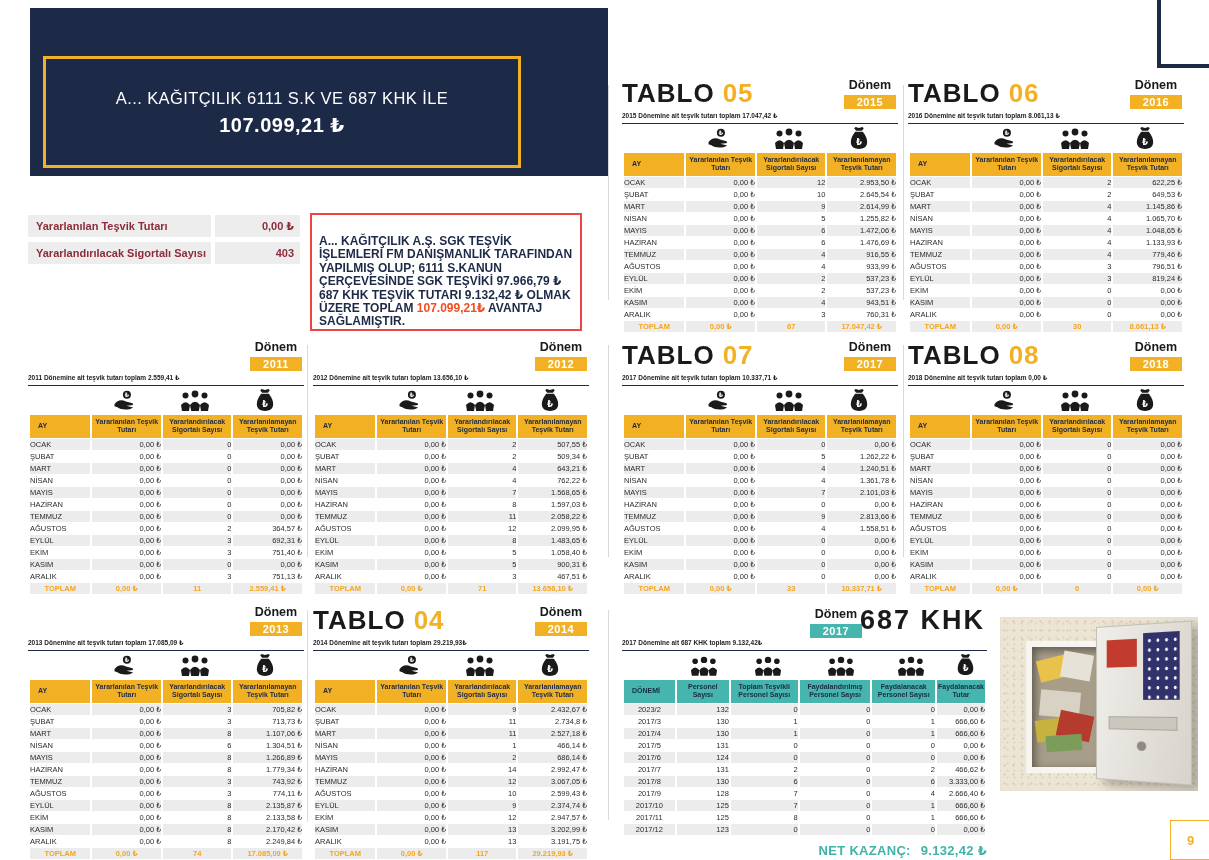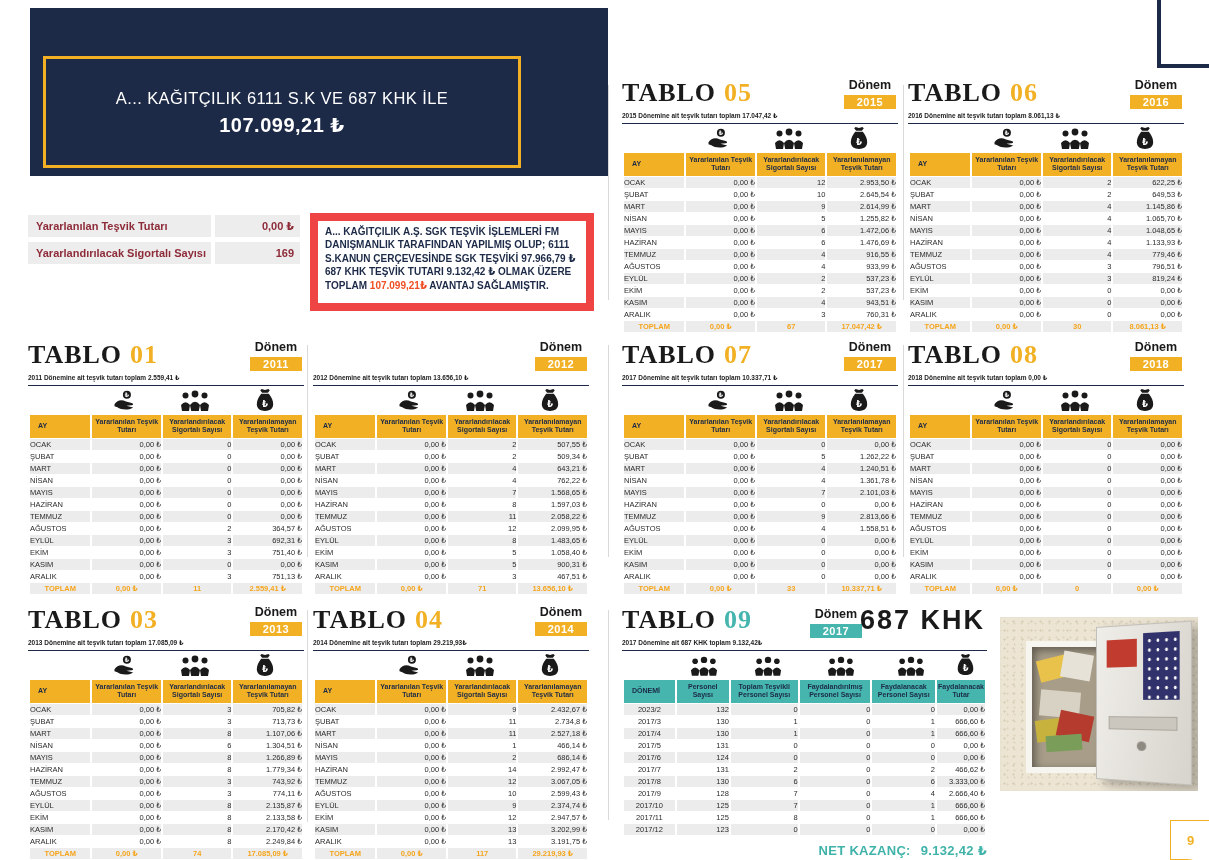--- a/index.html
+++ b/index.html
@@ -1,17 +1,17 @@
 <!DOCTYPE html>
 <html><head>
 <meta charset="utf-8">
 <style>
   html,body{margin:0;padding:0;background:#fff;}
   .page{position:relative;width:1209px;height:860px;overflow:hidden;background:#ffffff;
-        font-family:"Liberation Sans","DejaVu Sans",sans-serif;color:#1a1a1a;border-radius:22px;}
+        font-family:"Liberation Sans","DejaVu Sans",sans-serif;color:#1a1a1a;}
 
   
   .corner-decor{position:absolute;left:1157px;top:-18px;width:52px;height:78px;
                 border:4px solid #1C2A47;background:transparent;}
 
   
   .hero{position:absolute;left:30px;top:8px;width:578px;height:168px;background:#1C2A47;}
   .hero-box{position:absolute;left:13px;top:48px;width:472px;height:106px;
             border:3px solid #F2B125;display:flex;flex-direction:column;
             align-items:center;justify-content:center;text-align:center;}
@@ -22,38 +22,38 @@
   .summary{position:absolute;left:28px;top:215px;width:272px;}
   .sum-row{display:flex;margin-bottom:5px;height:22px;}
   .sum-label{width:178px;display:flex;align-items:center;padding-left:8px;
              font-size:11px;font-weight:bold;color:#8E2B39;}
   .sum-value{width:80px;margin-left:4px;display:flex;align-items:center;justify-content:flex-end;
              padding-right:6px;font-size:11px;font-weight:bold;color:#8E2B39;}
   .sum-row.shade .sum-label,.sum-row.shade .sum-value{background:#EDEDED;}
 
   
   .infobox{position:absolute;left:310px;top:213px;width:254px;height:74px;
-           border:8px solid #ef4444;padding:4px 7px;font-size:10px;font-weight:bold;
+           border:2px solid #ef4444;padding:20px 7px;font-size:12px;font-weight:bold;
            line-height:13.4px;color:#1C2A47;}
   .seg-bold{font-weight:bold;}
   .seg-highlight{color:#F04E23;}
 
   
   .vdiv{position:absolute;width:1px;background:#D9D9D9;}
 
   
   .tablo-slot{position:absolute;width:276px;}
   .s0{left:622px;top:78px;}  .s1{left:908px;top:78px;}
   .s2{left:28px;top:340px;}  .s3{left:313px;top:340px;}
   .s4{left:622px;top:340px;} .s5{left:908px;top:340px;}
   .s6{left:28px;top:605px;}  .s7{left:313px;top:605px;}
 
   .tablo{position:relative;width:100%;}
   .t-head{position:relative;height:36px;}
-  .t-title{font-size:26px;font-weight:800;letter-spacing:1px;color:#1a1a1a;font-family:Liberation Serif, serif;}
+  .t-title{font-size:26px;font-weight:800;letter-spacing:1px;color:#1a1a1a;}
   .t-num{color:#F2B125;margin-left:8px;}
   .teal .t-num{color:#45B5AD;}
   .t-period{position:absolute;top:0;right:2px;text-align:center;}
   .p-label{display:block;font-size:12.5px;font-weight:800;color:#1a1a1a;}
   .p-badge{display:inline-block;margin-top:1px;min-width:34px;padding:1px 9px;background:#F2B125;
            color:#fff;font-size:11px;font-weight:bold;letter-spacing:.5px;}
   .teal .p-badge{background:#45B5AD;}
   .t-sub{font-size:6.5px;font-weight:bold;color:#222;margin-top:-2px;}
   .t-rule{border-top:1.6px solid #1C2A47;margin-top:3px;}
 
@@ -132,21 +132,21 @@
     </div>
   </div>
 
   <div class="summary">
     <div class="sum-row shade">
       <div class="sum-label">Yararlanılan Teşvik Tutarı</div>
       <div class="sum-value">0,00 ₺</div>
     </div>
     <div class="sum-row shade">
       <div class="sum-label">Yararlandırılacak Sigortalı Sayısı</div>
-      <div class="sum-value">169</div>
+      <div class="sum-value">403</div>
     </div>
   </div>
 
   <div class="infobox">
     <span id="info-box-text"><span class="seg-normal">A... KAĞITÇILIK A.Ş. SGK TEŞVİK İŞLEMLERİ FM DANIŞMANLIK TARAFINDAN YAPILMIŞ OLUP; 6111 S.KANUN ÇERÇEVESİNDE SGK TEŞVİKİ </span><span class="seg-bold">97.966,79 ₺</span><span class="seg-normal"> 687 KHK TEŞVİK TUTARI </span><span class="seg-bold">9.132,42 ₺</span><span class="seg-normal"> OLMAK ÜZERE TOPLAM </span><span class="seg-highlight">107.099,21₺</span><span class="seg-normal"> AVANTAJ SAĞLAMIŞTIR.</span></span>
   </div>
 
   <div class="vdiv" style="left:608px;top:85px;height:215px;"></div>
   <div class="vdiv" style="left:903px;top:85px;height:215px;"></div>
   <div class="vdiv" style="left:307px;top:345px;height:212px;"></div>
@@ -427,21 +427,20 @@
               <td class="cnt">30</td>
               <td class="num">8.061,13 ₺</td>
             </tr>
           </tbody>
     </table>
   </div>
 </div>
   <div class="tablo-slot s2">
   <div class="tablo">
     <div class="t-head">
-      <div class="t-title"><span class="t-name">TABLO</span><span class="t-num">01</span></div>
       <div class="t-period">
         <span class="p-label">Dönem</span>
         <span class="p-badge">2011</span>
       </div>
     </div>
     <div class="t-sub">2011 Dönemine ait teşvik tutarı toplam 2.559,41 ₺</div>
     <div class="t-rule"></div>
     <div class="t-icons">
       <span class="spacer"></span>
       <span class="icon">
@@ -978,21 +977,20 @@
               <td class="cnt">0</td>
               <td class="num">0,00 ₺</td>
             </tr>
           </tbody>
     </table>
   </div>
 </div>
   <div class="tablo-slot s6">
   <div class="tablo">
     <div class="t-head">
-      <div class="t-title"><span class="t-name">TABLO</span><span class="t-num">03</span></div>
       <div class="t-period">
         <span class="p-label">Dönem</span>
         <span class="p-badge">2013</span>
       </div>
     </div>
     <div class="t-sub">2013 Dönemine ait teşvik tutarı toplam 17.085,09 ₺</div>
     <div class="t-rule"></div>
     <div class="t-icons">
       <span class="spacer"></span>
       <span class="icon">
@@ -1254,21 +1252,20 @@
               <td class="cnt">117</td>
               <td class="num">29.219,93 ₺</td>
             </tr>
           </tbody>
     </table>
   </div>
 </div>
 
   <div class="tablo t09 teal">
     <div class="t-head">
-      <div class="t-title"><span class="t-name">TABLO</span><span class="t-num">09</span></div>
       <div class="t-period">
         <span class="p-label">Dönem</span>
         <span class="p-badge">2017</span>
       </div>
       <div class="khk-title">687 KHK</div>
     </div>
     <div class="t-sub">2017 Dönemine ait 687 KHK toplam 9.132,42₺</div>
     <div class="t-rule"></div>
     <div class="t-icons9">
       <span class="spacer"></span>

